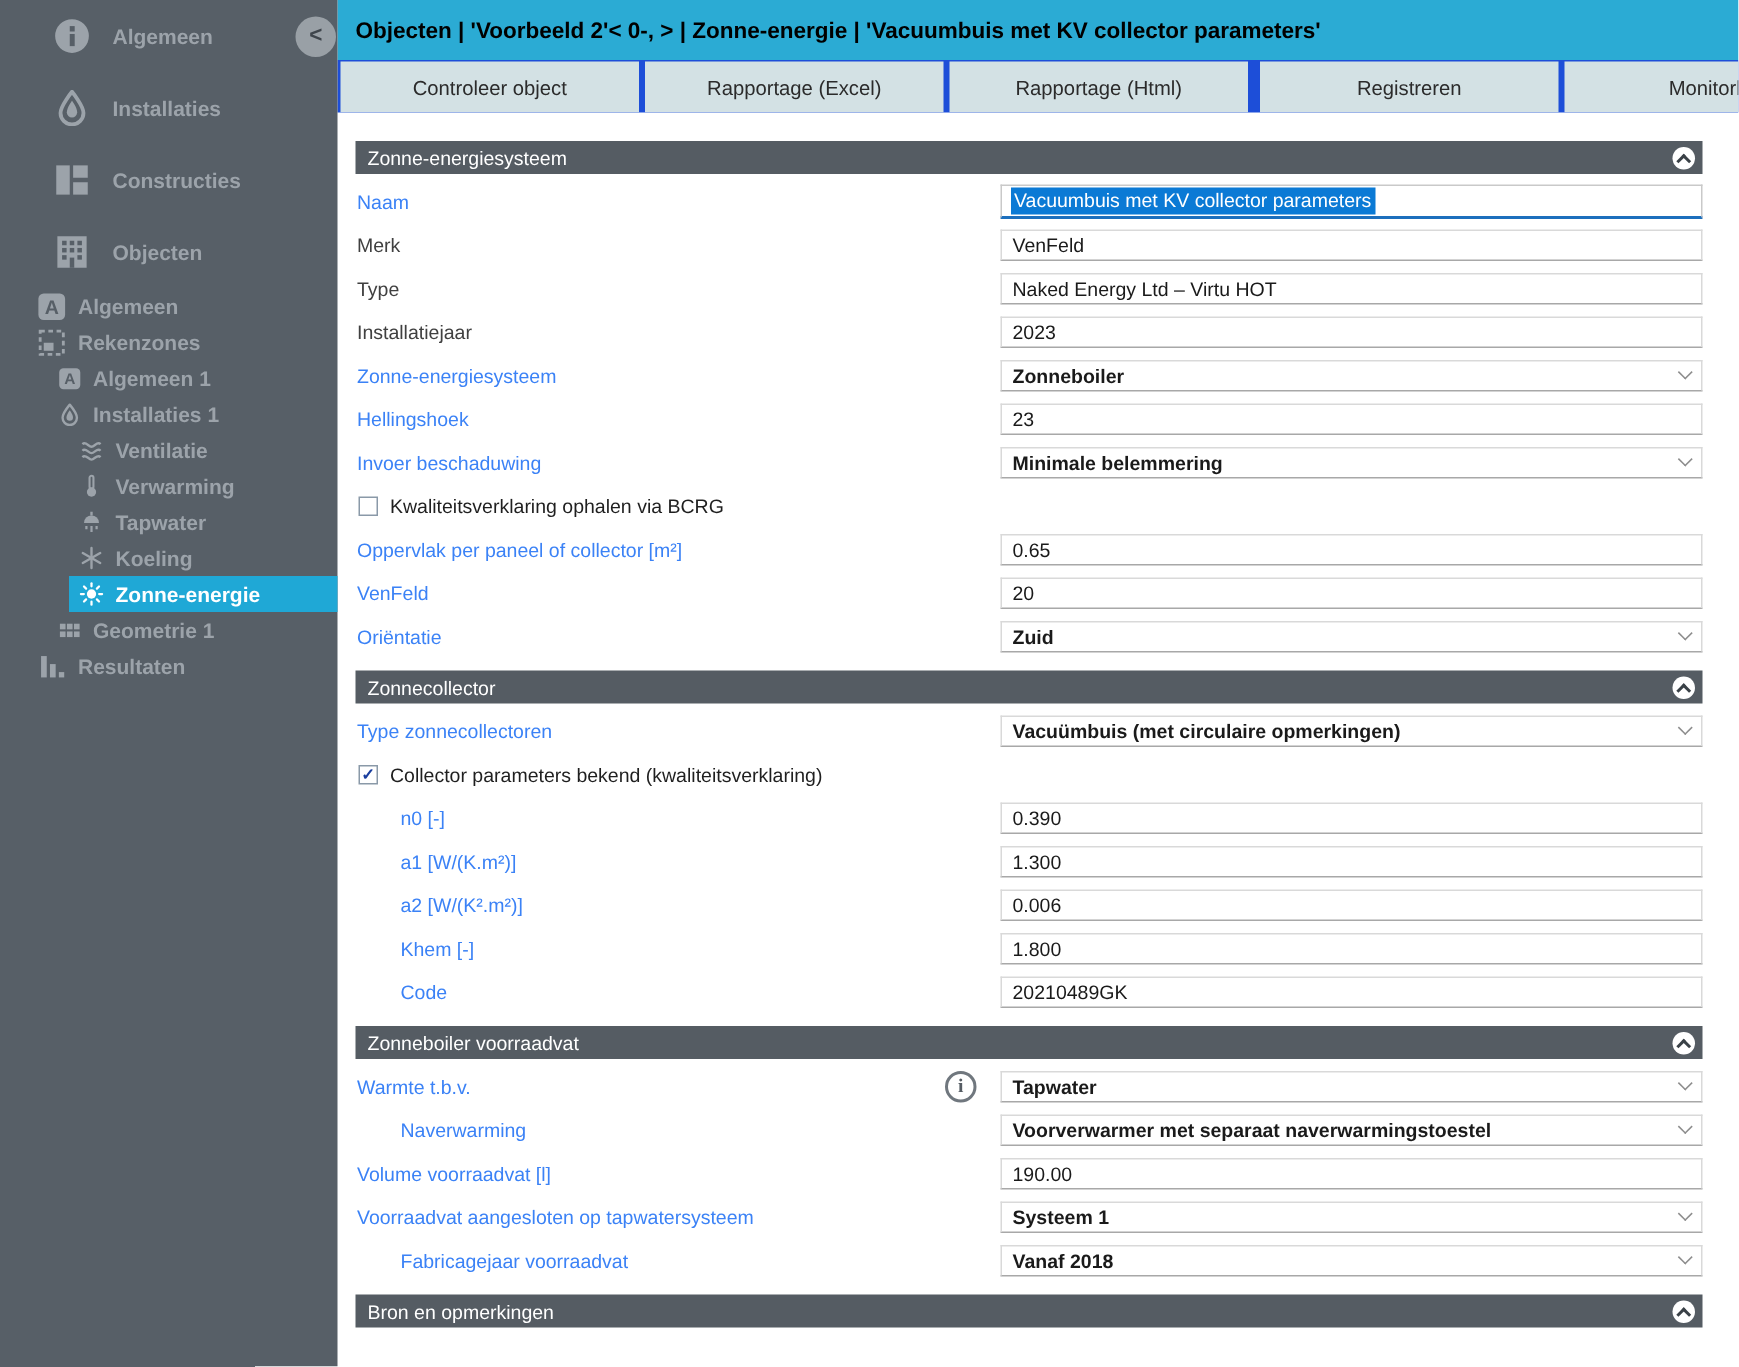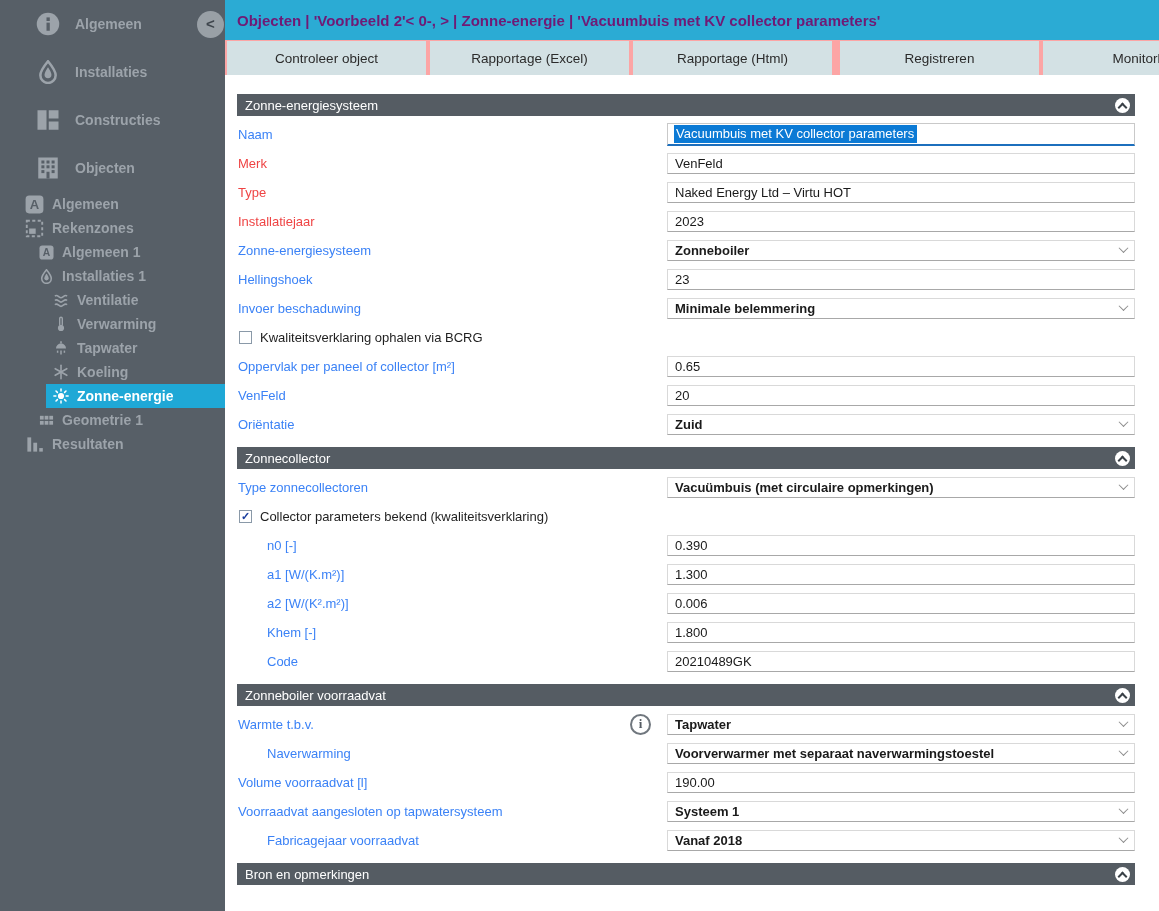--- a/index.html
+++ b/index.html
@@ -28,40 +28,40 @@
   .lvl2 .icon { width:19px; height:19px; margin-right:8px; }
   .lvl3 { height:24px; padding-left:39px; }
   .lvl3 .icon { width:15px; height:15px; margin-right:8px; }
   .lvl4 { height:24px; padding-left:53px; }
   .lvl4 .icon { width:16px; height:16px; margin-right:8px; }
   .s-row.sel { color:#fff; }
   .s-row.sel::before { content:""; position:absolute; left:46px; right:0; top:0; bottom:0; background:#1FA8D6; z-index:0; }
 
   
   .main { flex:1; display:flex; flex-direction:column; min-width:0; }
-  .titlebar { height:40px; flex:none; background:#2BABD4; color:#701a75; font-weight:bold; font-size:15px;
+  .titlebar { height:40px; flex:none; background:#2BABD4; color:#000000; font-weight:bold; font-size:15px;
     display:flex; align-items:center; padding-left:12px; white-space:nowrap; overflow:hidden; }
-  .tabbar { height:35px; flex:none; background:#fca5a5; display:flex; gap:4px; padding:1px 0 0 2px; overflow:hidden; }
+  .tabbar { height:35px; flex:none; background:#1d4ed8; display:flex; gap:4px; padding:1px 0 0 2px; overflow:hidden; }
   .tab { flex:0 0 199px; height:34px; background:#D3E1E4; color:#2B2B2B; font-size:13.5px;
     display:flex; align-items:center; justify-content:center; white-space:nowrap; overflow:hidden; cursor:default; }
   .tab:nth-child(4) { margin-left:4px; }
 
   .content { flex:1; overflow:hidden; padding:19px 0 0 12px; }
   .form { width:898px; }
 
   .sec-bar { height:22px; background:#555C63; color:#fff; font-size:13px; display:flex; align-items:center;
     padding:0 5px 0 8px; }
   .sec-collapse { margin-left:auto; width:15px; height:15px; border-radius:50%; background:#fff; position:relative; }
   .sec-collapse::after { content:""; position:absolute; left:4px; top:6px; width:5px; height:5px;
     border-left:2px solid #3A4147; border-top:2px solid #3A4147; transform:rotate(45deg); }
   .sec-rows { padding:4px 0 8px 0; }
 
   .row { height:29px; display:flex; align-items:center; }
   .lbl { flex:1; font-size:13px; color:#3b82f6; padding-left:1px; white-space:nowrap; overflow:hidden; }
-  .lbl.muted { color:#ef4444; }
+  .lbl.muted { color:#404040; }
   .lbl.indent { padding-left:30px; }
 
   .field { width:468px; flex:none; height:21px; background:#fff; border:1px solid #D9D9D9; border-bottom-color:#A8A8A8;
     display:flex; align-items:center; padding:0 7px; font-size:13px; color:#1A1A1A; overflow:hidden; white-space:nowrap; }
   .field.focused { border-color:#C9C9C9; border-bottom:2px solid #1C6FBD; height:23px; padding-left:6px;align-items:center; }
   .field.select .val { font-weight:bold; }
   .val.selected { background:#0B7AD5; color:#fff; padding:1px 3px 2px 2px; }
   .chev { margin-left:auto; flex:none; width:7px; height:7px; border-right:1.5px solid #8D8D8D; border-bottom:1.5px solid #8D8D8D;
     transform:rotate(45deg) translate(-1px,-1px); margin-top:-3px; }
 

